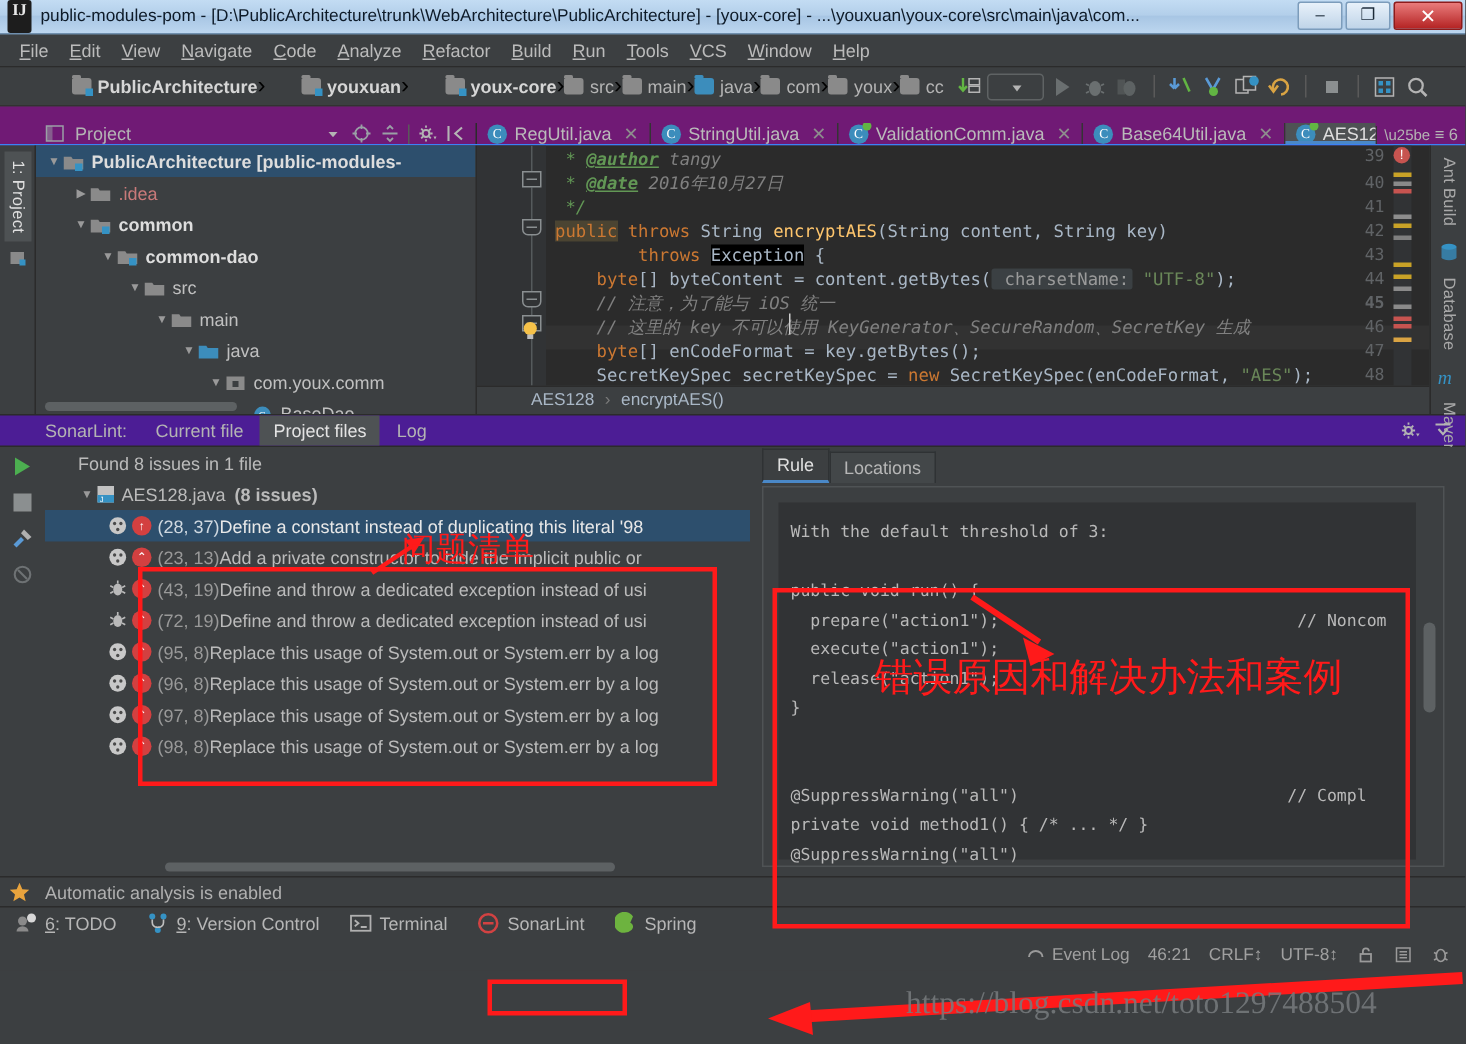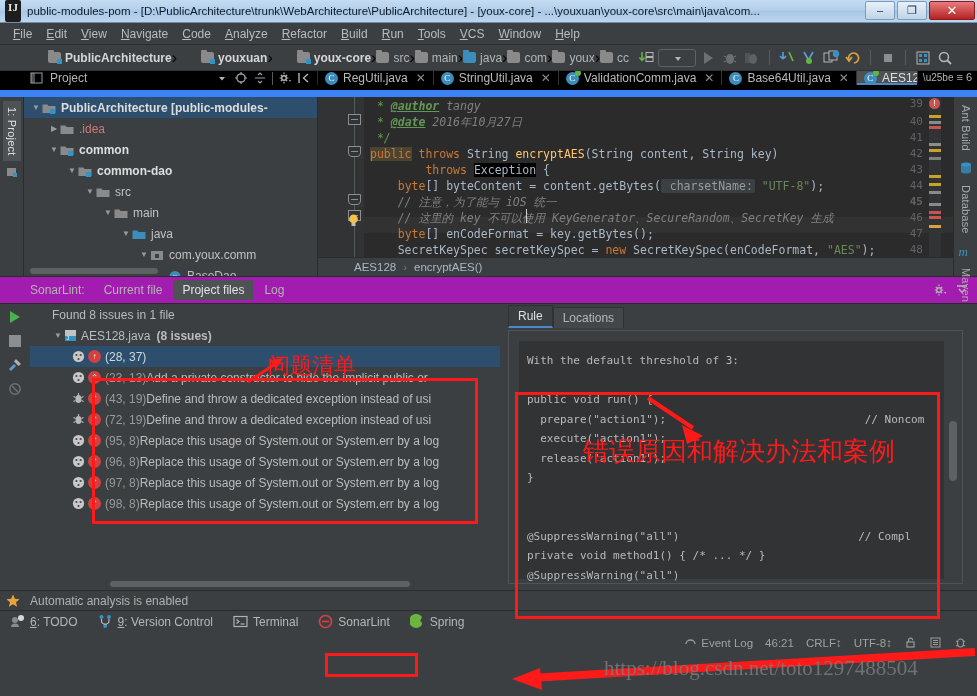--- a/index.html
+++ b/index.html
@@ -60,21 +60,21 @@
   .ficon { width:13px; height:11px; margin-right:4px; display:inline-block; position:relative;
            background:#8a8a8a; border-radius:1px 2px 2px 2px; }
   .ficon.mod { background:#8a8a8a; }
   .ficon.mod:after { content:''; position:absolute; right:-1px; bottom:-1px; width:5px;height:5px;background:#3592c4; }
   .ficon.blue { background:#3c8dbc; }
   .ficon:before { content:''; position:absolute; left:0; top:-2px; width:6px; height:2px; background:inherit; border-radius:1px 1px 0 0;}
   .tb-sep { width:1px; height:15px; background:#5a5a5a; margin:0 6px; }
   .tbi { width:20px; height:20px; margin:0 1px; position:relative; display:inline-block; }
 
   
-  .tabsrow { height: 26px; background:#000000; display:flex; align-items:flex-start; border-bottom:7px solid #3b82f6;}
+  .tabsrow { height: 26px; background:#701a75; display:flex; align-items:flex-end; border-bottom:1px solid #3b82f6;}
   .lefttool-head { width:24px; }
   .projpanel-head {
     width:294px; display:flex; align-items:center; padding-left:6px; gap:6px;
     border-right: 1px solid #2b2b2b;
   }
   .projpanel-head .ptitle { color:#b4b4b4; font-size:12px; }
   .hicon { width:14px; height:14px; display:inline-block; position:relative; }
   .tabs { flex:1; display:flex; align-items:stretch; overflow:hidden; }
   .tab {
     display:flex; align-items:center; gap:5px; padding:0 7px; font-size:12px;
@@ -144,21 +144,21 @@
 
   .ed-markers { position:absolute; right:12px; top:0; bottom:0; width:12px; background:#313335;}
   .mk { position:absolute; right:0; width:12px; height:3px; }
   .ed-errdot{position:absolute; right:13px; top:1px; width:11px;height:11px;border-radius:50%;background:#c75450;color:#fff;font-size:9px;line-height:11px;text-align:center;font-family:"Liberation Sans",sans-serif;}
 
   .rtoolbar {
     width:24px; background:#3c3f41; border-left:1px solid #2b2b2b;
     display:flex; flex-direction:column; align-items:center; padding-top:2px;
   }
   .sl-header {
-    height:28px; background:#a21caf; display:flex; align-items:center;
+    height:22px; background:#4c1d95; display:flex; align-items:center;
     border-top:1px solid #2b2b2b; border-bottom:1px solid #2b2b2b; padding-left:30px;
   }
   .sl-header .lbl { color:#b4b4b4; font-size:12px; margin-right:10px;}
   .sl-tab {
     font-size:12px; color:#b4b4b4; padding:3px 9px; margin-right:2px;
   }
   .sl-tab.active { background:#4e5254; color:#e3e3e3;}
   .sl-hdr-right { margin-left:auto; display:flex; align-items:center; gap:8px; padding-right:8px;}
 
   .sl-body { display:flex; height:286px; }
@@ -644,20 +644,21 @@
       <div id="issues">
           <div class="sl-row sel" style="padding-left: 42px;">
             <span class="badge-bug"><svg width="13" height="13" viewBox="0 0 13 13">
                 <circle cx="6.5" cy="6.5" r="5.6" fill="#c8c8c8"></circle>
                 <circle cx="4.4" cy="5" r="1.1" fill="#4a4a4a"></circle>
                 <circle cx="8.6" cy="5" r="1.1" fill="#4a4a4a"></circle>
                 <circle cx="6.5" cy="9" r="1.1" fill="#4a4a4a"></circle>
               </svg></span>
             <span class="sev">↑</span>
             <span class="pos">(28, 37) </span>
+            <span>Define a constant instead of duplicating this literal '98</span>
           </div>
           <div class="sl-row" style="padding-left: 42px;">
             <span class="badge-bug"><svg width="13" height="13" viewBox="0 0 13 13">
                 <circle cx="6.5" cy="6.5" r="5.6" fill="#c8c8c8"></circle>
                 <circle cx="4.4" cy="5" r="1.1" fill="#4a4a4a"></circle>
                 <circle cx="8.6" cy="5" r="1.1" fill="#4a4a4a"></circle>
                 <circle cx="6.5" cy="9" r="1.1" fill="#4a4a4a"></circle>
               </svg></span>
             <span class="sev">⌃</span>
             <span class="pos">(23, 13) </span>

